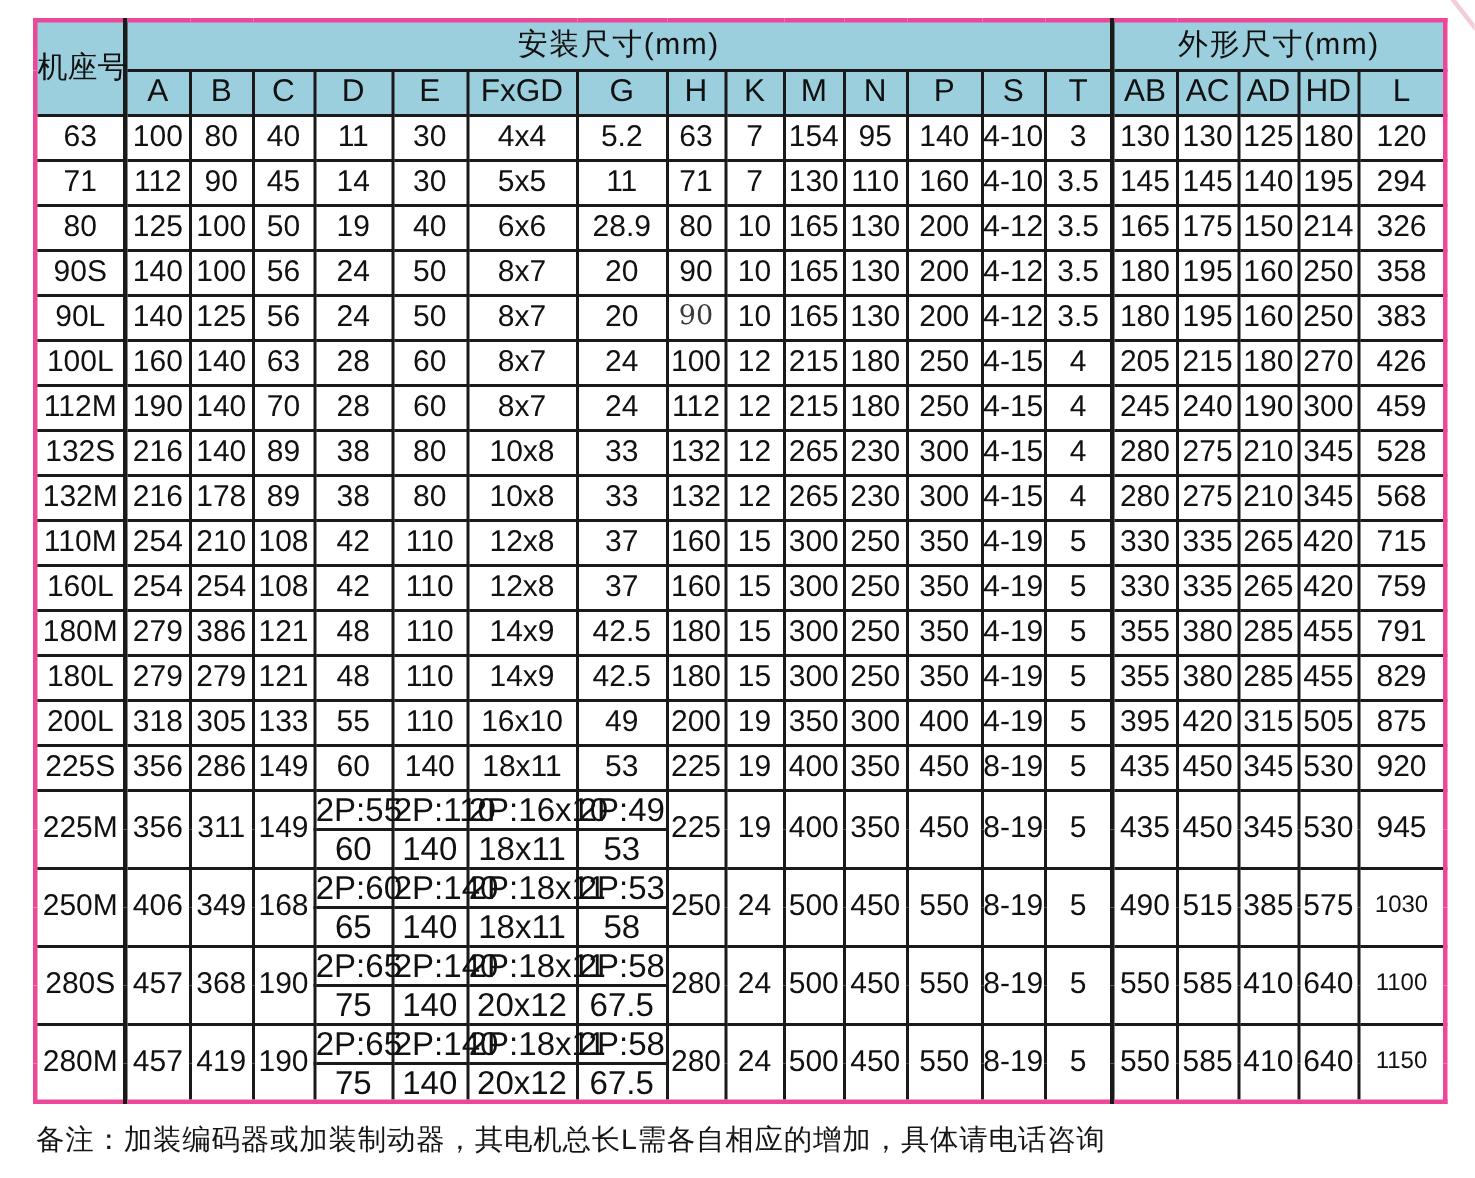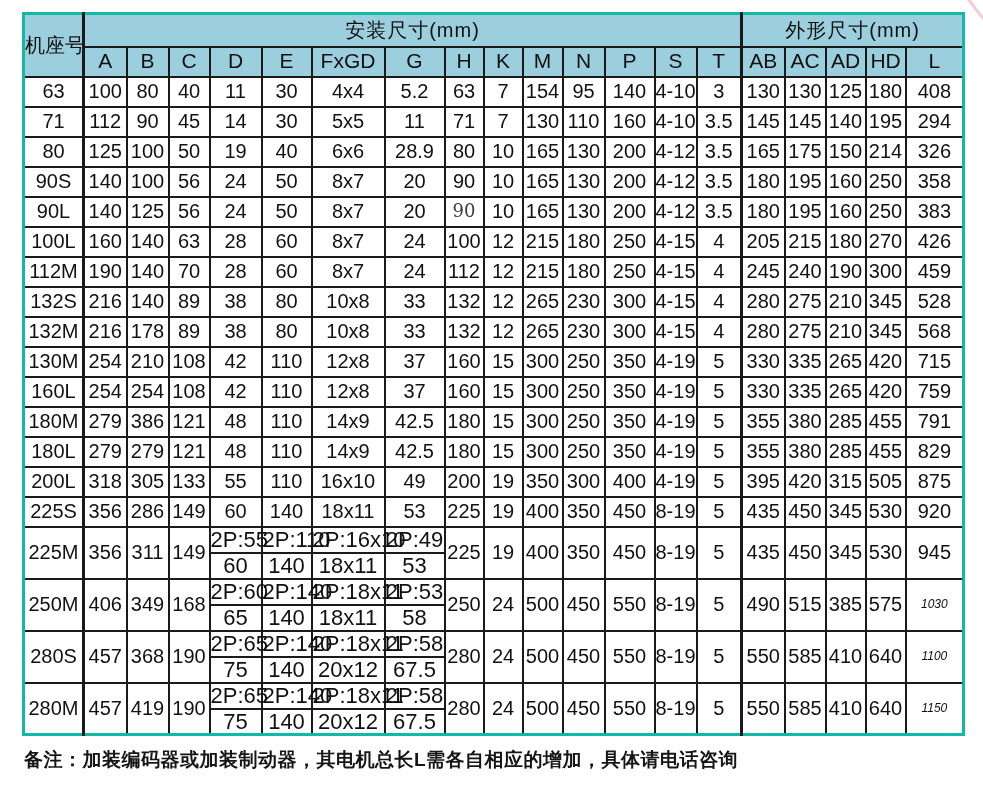--- a/index.html
+++ b/index.html
@@ -4,44 +4,43 @@
 <style>
   html,body{margin:0;padding:0;}
   body{
     width:983px;height:785px;background:#ffffff;position:relative;
     font-family:"Liberation Sans","DejaVu Sans",sans-serif;color:#111;
     overflow:hidden;
   }
   .tbl-wrap{position:absolute;left:22px;top:12px;}
   table{
     border-collapse:collapse;table-layout:fixed;width:940px;
-    border:3px solid #14b8a6;
+    border:3px solid #ec4899;
   }
   th,td{
     border:2px solid #1a1a1a;text-align:center;vertical-align:middle;
     padding:0;font-weight:normal;font-size:20px;line-height:1.05;
     white-space:nowrap;overflow:visible;background:#ffffff;color:#111;
   }
   thead th{background:#9ccfdd;}
   tr.h1{height:33px;}
   tr.h2{height:30px;}
   tr.r{height:30px;}
   tr.sr{height:26px;}
   td.split{font-size:22px;}
-  td.sm{font-size:12px;font-style:italic;}
+  td.sm{font-size:16px;}
   td.serif{font-family:"DejaVu Serif","Liberation Serif",serif;font-size:18px;color:#3a3a3a;}
   .sep{border-left-width:3px;}
   th.frame-h{font-size:20px;}
   th.group{font-size:20px;letter-spacing:1px;}
   th.colletter{font-size:21px;}
   td.frame{font-size:20px;}
   .footer-note{
     position:absolute;left:24px;top:747px;font-size:19px;color:#161616;
     letter-spacing:0.5px;
-    font-weight:bold;
   }
   .corner-artifact{
     position:absolute;left:966px;top:-6px;width:40px;height:3px;
     background:#eebccb;transform:rotate(52deg);transform-origin:left top;opacity:.75;
     border-radius:2px;
   }
 </style>
 </head>
 <body>
 
@@ -111,21 +110,21 @@
           <td>7</td>
           <td>154</td>
           <td>95</td>
           <td>140</td>
           <td>4-10</td>
           <td>3</td>
           <td class="sep">130</td>
           <td>130</td>
           <td>125</td>
           <td>180</td>
-          <td>408</td>
+          <td>120</td>
         </tr>
         <tr class="r">
           <td class="frame">71</td>
           <td class="sep">112</td>
           <td>90</td>
           <td>45</td>
           <td>14</td>
           <td>30</td>
           <td>5x5</td>
           <td>11</td>
@@ -290,21 +289,21 @@
           <td>300</td>
           <td>4-15</td>
           <td>4</td>
           <td class="sep">280</td>
           <td>275</td>
           <td>210</td>
           <td>345</td>
           <td>568</td>
         </tr>
         <tr class="r">
-          <td class="frame">130M</td>
+          <td class="frame">110M</td>
           <td class="sep">254</td>
           <td>210</td>
           <td>108</td>
           <td>42</td>
           <td>110</td>
           <td>12x8</td>
           <td>37</td>
           <td>160</td>
           <td>15</td>
           <td>300</td>

